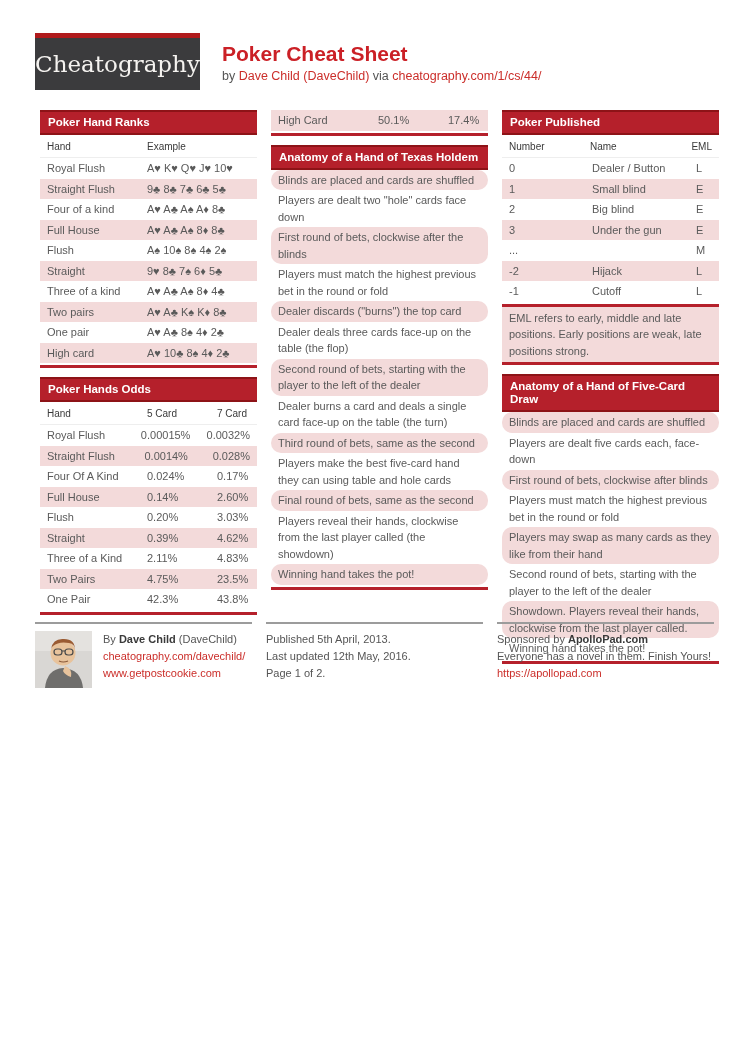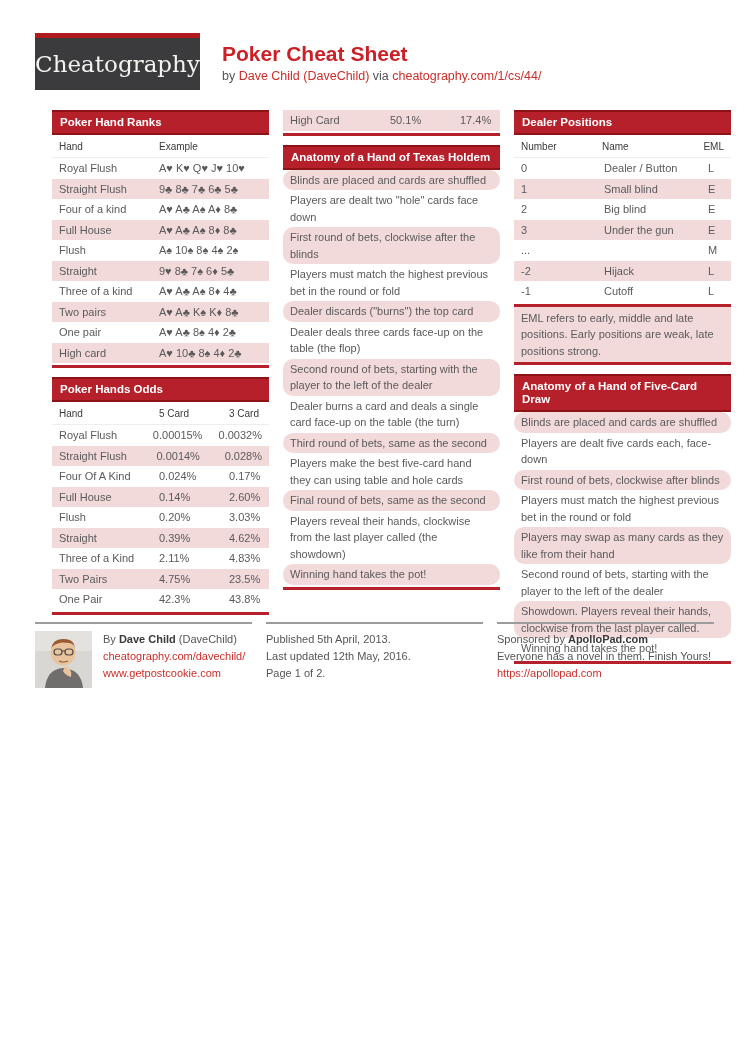--- a/index.html
+++ b/index.html
@@ -11,21 +11,21 @@
   .logo { width:165px; cursor:pointer; }
   .logo-stripe { height:5px; background:#b01a1c; }
   .logo-box { height:52px; background:#3b3b3d; display:flex; align-items:center; justify-content:center; }
   .logo-text { color:#f5f3f0; font-family:"DejaVu Serif", serif; font-size:23px; }
   .head-text { margin-left:22px; padding-top:10px; }
   .title { color:#cb2026; font-size:21px; font-weight:bold; line-height:22px; }
   .byline { color:#555; font-size:12.5px; margin-top:4px; }
   .byline a { color:#cb2e2a; text-decoration:none; cursor:pointer; }
 
   
-  .columns { display:flex; gap:14px; margin:20px 35px 0 52px; height:512px; }
+  .columns { display:flex; gap:14px; margin:20px 35px 0 40px; height:512px; }
   .col { width:217px; min-width:217px; }
   .sec { margin-bottom:9px; }
   .sec-header { background:#b5202b; border-top:2px solid #8d1317; border-bottom:2px solid #8d1317;
                 color:#fff; font-size:11.5px; font-weight:bold; padding:4px 8px; line-height:13px; }
   .colhead { display:flex; font-size:10px; font-weight:normal; color:#3a3a3a; padding:6px 7px 5px 7px; border-bottom:1px solid #eee; }
   .trow { display:flex; font-size:11px; color:#5a5a5a; padding:2px 7px; line-height:16.5px; align-items:baseline; }
   .rows .trow:nth-child(even) { background:#f3dada; }
   .rows.start-pink .trow:nth-child(odd) { background:#f3dada; }
   .c1 { width:100px; } .c2 { flex:1; }
   .o1 { width:100px; } .o2 { width:70px; } .o3 { flex:1; }
@@ -114,21 +114,21 @@
             </div>
         </div>
         <div class="redline"></div>
       </div>
 
       <div class="sec">
         <div class="sec-header">Poker Hands Odds</div>
         <div class="colhead">
           <span class="o1">Hand</span>
           <span class="o2">5 Card</span>
-          <span class="o3">3 Card</span>
+          <span class="o3">7 Card</span>
         </div>
         <div class="rows">
           <div class="trow">
               <span class="o1">Royal Flush</span>
               <span class="o2">0.00015%</span>
               <span class="o3">0.0032%</span>
             </div>
           <div class="trow">
               <span class="o1">Straight Flush</span>
               <span class="o2">0.0014%</span>
@@ -202,21 +202,21 @@
           <div class="litem">Final round of bets, same as the second</div>
           <div class="litem">Players reveal their hands, clockwise from the last player called (the showdown)</div>
           <div class="litem">Winning hand takes the pot!</div>
         </div>
         <div class="redline"></div>
       </div>
     </div>
 
     <div class="col">
       <div class="sec">
-        <div class="sec-header">Dealer Positions</div>
+        <div class="sec-header">Poker Published</div>
         <div class="colhead">
           <span class="p1">Number</span>
           <span class="p2">Name</span>
           <span class="p3">EML</span>
         </div>
         <div class="rows">
           <div class="trow">
               <span class="p1">0</span>
               <span class="p2">Dealer / Button</span>
               <span class="p3">L</span>

